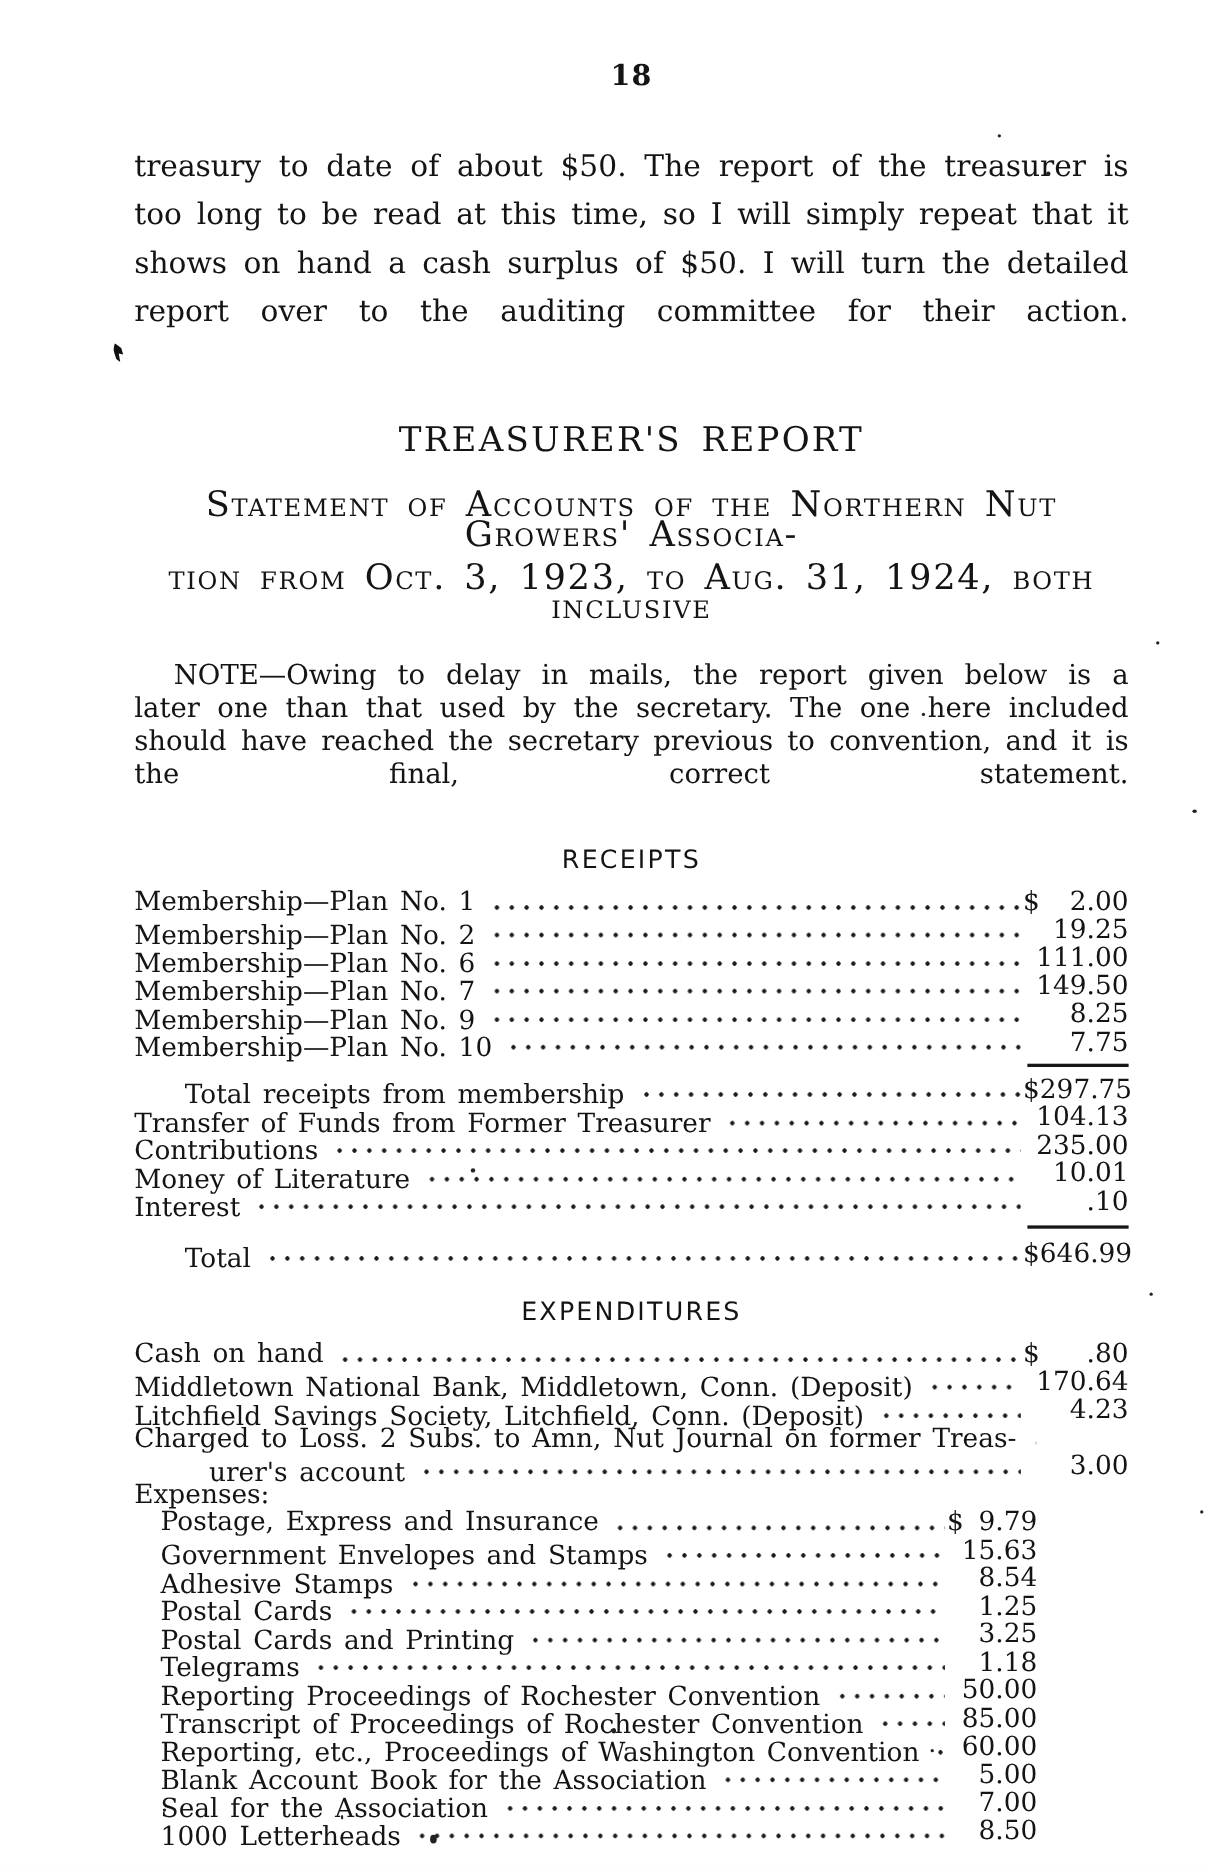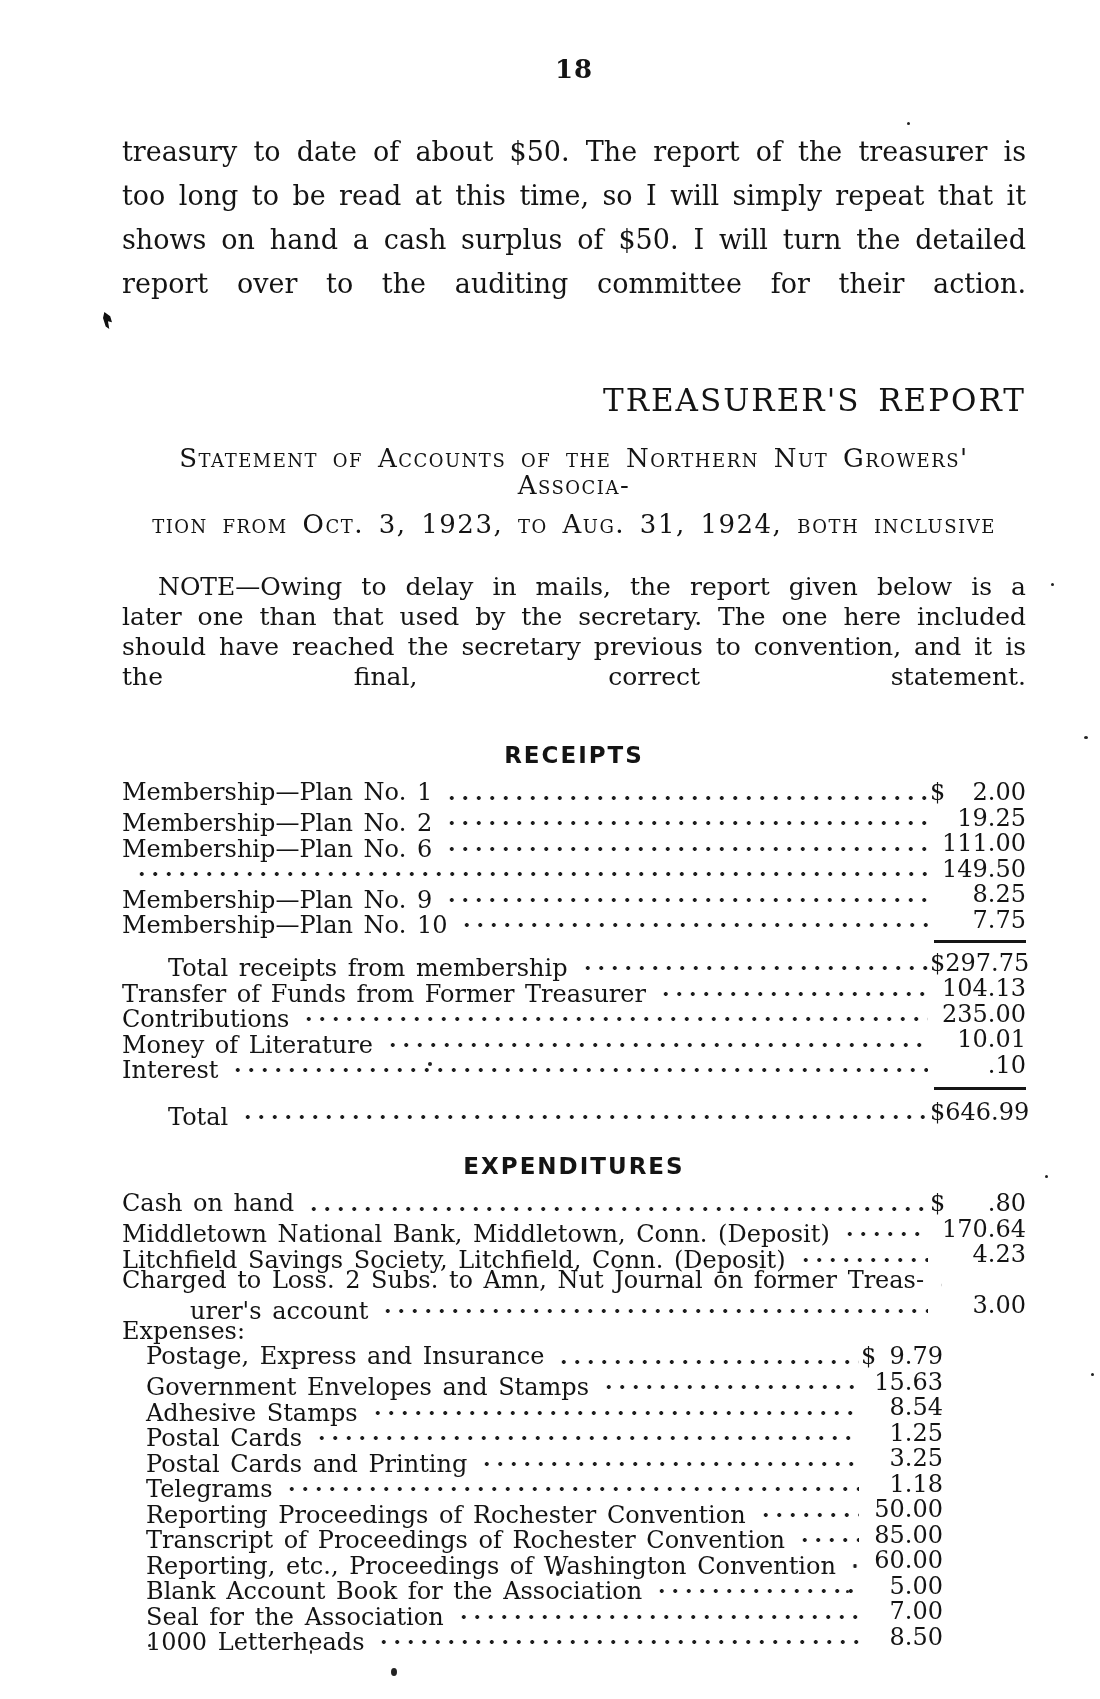--- a/index.html
+++ b/index.html
@@ -26,46 +26,46 @@
   }
   .intro{
     margin:48px 0 0 0;
     font-size:27px;line-height:44px;
     text-align:justify;
     word-spacing:3px;
   }
   .intro::after{content:"";display:inline-block;width:100%;}
   .doc-title{
     margin:34px 0 0 0;
-    text-align:right;
+    text-align:center;
     font-size:31px;line-height:32px;
     font-weight:normal;
     letter-spacing:2px;word-spacing:6px;
   }
   .subtitle{
     text-align:center;
     font-variant:small-caps;
-    font-size:26px;line-height:27px;
+    font-size:32px;line-height:27px;
     letter-spacing:1.5px;word-spacing:5px;
   }
   .subtitle.l1{margin-top:29px;}
   .subtitle.l2{margin-top:12px;}
   .note{
     margin:34px 0 0 0;
     font-size:25px;line-height:30px;
     text-align:justify;
     text-indent:36px;
     word-spacing:4px;
   }
   .note::after{content:"";display:inline-block;width:100%;}
   .section-head{
     margin-top:20px;
     text-align:center;
     font-family:"DejaVu Sans","Liberation Sans",sans-serif;
-    font-weight:bold;
+    font-weight:normal;
     font-size:23px;line-height:26px;
     letter-spacing:2px;
   }
   .section-head.exphead{margin-top:28px;}
   .rows{margin-top:12px;}
   .rows.tight{margin-top:8px;}
   .row{
     display:flex;
     align-items:baseline;
     font-size:24px;line-height:25.5px;
@@ -152,20 +152,21 @@
         </div>
         <div class="row">
           <span class="lbl">Membership—Plan No. 6</span>
           <span class="leader"></span>
           <span class="amt">
             <span class="cur"></span>
             <span class="num">111.00</span>
           </span>
         </div>
         <div class="row">
+          <span class="lbl">Membership—Plan No. 7</span>
           <span class="leader"></span>
           <span class="amt">
             <span class="cur"></span>
             <span class="num">149.50</span>
           </span>
         </div>
         <div class="row">
           <span class="lbl">Membership—Plan No. 9</span>
           <span class="leader"></span>
           <span class="amt">

